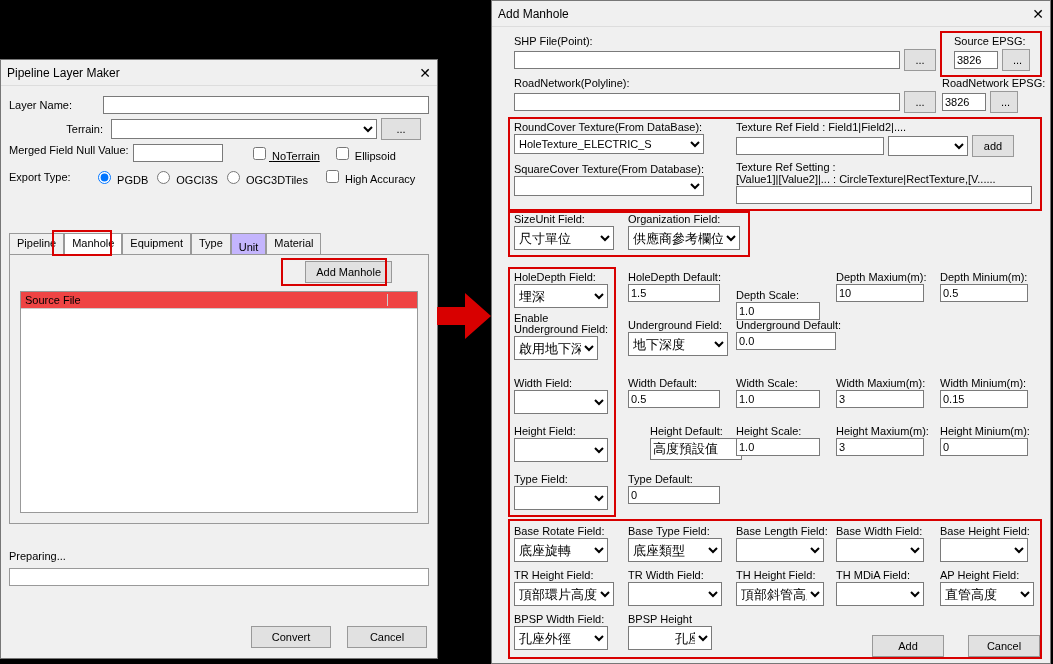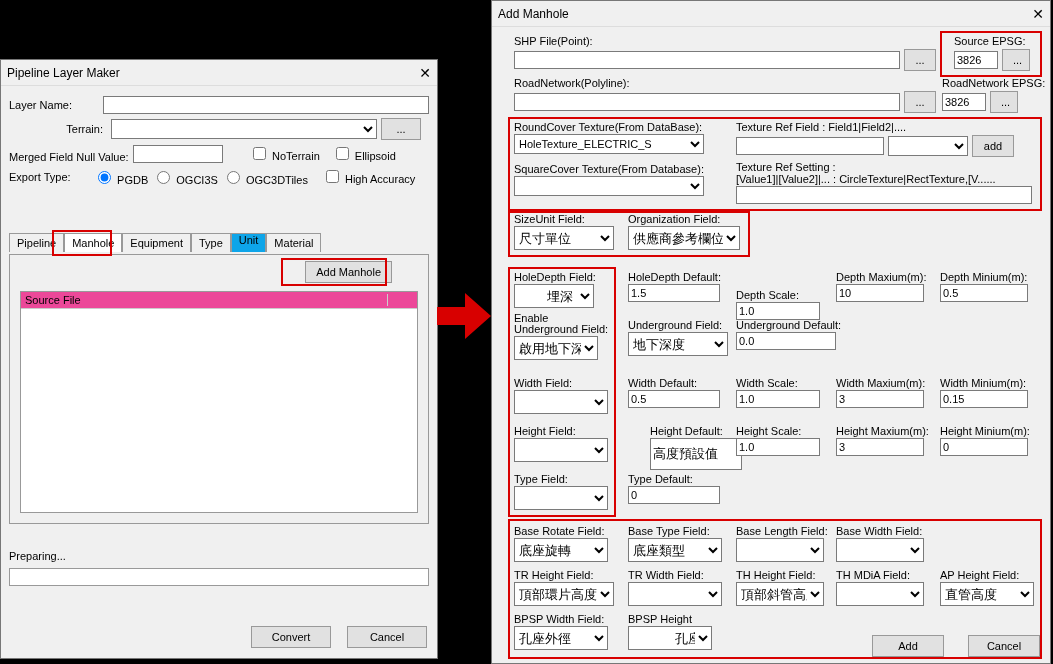--- a/index.html
+++ b/index.html
@@ -32,50 +32,50 @@
 
   <div class="row" style="margin:10px 8px 4px 8px;">
     <label style="width:90px;">Layer Name:</label>
     <input type="text" style="flex: 1 1 0%;">
   </div>
   <div class="row" style="margin:4px 16px;">
     <label style="width:90px;text-align:right;padding-right:4px;">Terrain:</label>
     <select style="flex:1;"></select>
     <button class="btn" style="width:40px;">...</button>
   </div>
-  <div class="row" style="margin:4px 8px; align-items:flex-end;">
+  <div class="row" style="margin:4px 8px; align-items:flex-start;">
     <label style="width:120px;">Merged Field Null Value:</label>
     <input type="text" style="width: 90px;">
-    <label style="margin-left:22px;"><input type="checkbox" style=""> <span>NoTerrain</span></label>
+    <label style="margin-left:22px;text-decoration:underline;"><input type="checkbox" style=""> <span>NoTerrain</span></label>
     <label style="margin-left:8px;"><input type="checkbox" style=""> <span>Ellipsoid</span></label>
   </div>
   <div class="row" style="margin:4px 8px;">
     <label style="width:80px;">Export Type:</label>
     <label><input type="radio" name="et" checked="" style=""> <span>PGDB</span></label>
     <label><input type="radio" name="et" style=""> <span>OGCI3S</span></label>
     <label><input type="radio" name="et" style=""> <span>OGC3DTiles</span></label>
     <label style="margin-left:10px;"><input type="checkbox" style=""> <span>High Accuracy</span></label>
   </div>
 
   <div style="position:absolute; left:8px; top:173px; display:flex; gap:0;">
     <div style="border:1px solid #999;border-bottom:none;padding:3px 7px;background:#f0f0f0;">Pipeline</div>
     <div style="border:1px solid #999;border-bottom:none;padding:3px 7px;background:#fff;">Manhole</div>
     <div style="border:1px solid #999;border-bottom:none;padding:3px 7px;background:#f0f0f0;">Equipment</div>
     <div style="border:1px solid #999;border-bottom:none;padding:3px 7px;background:#f0f0f0;">Type</div>
-    <div style="border:1px solid #999;border-bottom:none;padding:0 7px;background:#0ea5e9;">Unit</div>
+    <div style="border:1px solid #999;border-bottom:none;padding:7px 7px;background:#c4b5fd;">Unit</div>
     <div style="border:1px solid #999;border-bottom:none;padding:3px 7px;background:#f0f0f0;">Material</div>
   </div>
 
   <div style="position:absolute;left:8px;top:194px;right:8px;height:270px;border:1px solid #999;background:#f0f0f0;">
     <div style="position:absolute;right:36px;top:6px;">
       <button class="btn">Add Manhole</button>
     </div>
 
     <div style="position:absolute;left:10px;top:36px;right:10px;bottom:10px;border:1px solid #999;background:#fff;">
-      <div style="border-bottom:1px solid #ccc;padding:2px 4px;background:#ec4899;display:flex;">
+      <div style="border-bottom:1px solid #ccc;padding:2px 4px;background:#ef4444;display:flex;">
         <span style="flex:1;">Source File</span>
         <span style="width:26px;border-left:1px solid #ccc;"></span>
       </div>
     </div>
   </div>
 
   <div style="position:absolute;left:8px;top:490px;">Preparing...</div>
   <div style="position:absolute;left:8px;right:8px;top:508px;height:18px;border:1px solid #999;background:#fff;"></div>
 
   <div style="position:absolute;right:10px;bottom:10px;display:flex;gap:16px;">
@@ -155,21 +155,21 @@
     <span class="flabel">SizeUnit Field:</span>
     <select class="selbig" style="width:100px;"><option>尺寸單位</option></select>
   </div>
   <div class="section" style="left:136px;top:212px;">
     <span class="flabel">Organization Field:</span>
     <select class="selbig" style="width:112px;"><option>供應商參考欄位</option></select>
   </div>
 
   <div class="section" style="left:22px;top:270px;">
     <span class="flabel">HoleDepth Field:</span>
-    <select class="selbig" style="width:80px;padding-left:28px;"><option>埋深</option></select>
+    <select class="selbig" style="width:94px;"><option>埋深</option></select>
   </div>
   <div class="section" style="left:22px;top:312px;">
     <span class="flabel" style="white-space:pre-line;line-height:11px;">Enable
 Underground Field:</span>
     <select class="selbig" style="width:84px;"><option>啟用地下深度</option></select>
   </div>
   <div class="section" style="left:136px;top:270px;">
     <span class="flabel">HoleDepth Default:</span>
     <input type="text" style="width: 92px;" value="1.5">
   </div>
@@ -214,21 +214,21 @@
     <span class="flabel">Width Minium(m):</span>
     <input type="text" style="width: 88px;" value="0.15">
   </div>
 
   <div class="section" style="left:22px;top:424px;">
     <span class="flabel">Height Field:</span>
     <select class="selbig" style="width:94px;"></select>
   </div>
   <div class="section" style="left:136px;top:424px;padding-left:22px;">
     <span class="flabel">Height Default:</span>
-    <input type="text" style="width: 92px; font-size: 13px; height: 32px;" value="高度預設值">
+    <input type="text" style="width: 92px; font-size: 13px; height: 22px;" value="高度預設值">
   </div>
   <div class="section" style="left:244px;top:424px;">
     <span class="flabel">Height Scale:</span>
     <input type="text" style="width: 84px;" value="1.0">
   </div>
   <div class="section" style="left:344px;top:424px;">
     <span class="flabel">Height Maxium(m):</span>
     <input type="text" style="width: 88px;" value="3">
   </div>
   <div class="section" style="left:448px;top:424px;">
@@ -252,20 +252,24 @@
   <div class="section" style="left:136px;top:524px;">
     <span class="flabel">Base Type Field:</span>
     <select class="selbig" style="width:94px;"><option>底座類型</option></select>
   </div>
   <div class="section" style="left:244px;top:524px;">
     <span class="flabel">Base Length Field:</span>
     <select class="selbig" style="width:88px;"></select>
   </div>
   <div class="section" style="left:344px;top:524px;">
     <span class="flabel">Base Width Field:</span>
+    <select class="selbig" style="width:88px;"></select>
+  </div>
+  <div class="section" style="left:448px;top:524px;">
+    <span class="flabel">Base Height Field:</span>
     <select class="selbig" style="width:88px;"></select>
   </div>
 
   <div class="section" style="left:22px;top:568px;">
     <span class="flabel">TR Height Field:</span>
     <select class="selbig" style="width:100px;"><option>頂部環片高度</option></select>
   </div>
   <div class="section" style="left:136px;top:568px;">
     <span class="flabel">TR Width Field:</span>
     <select class="selbig" style="width:94px;"></select>

